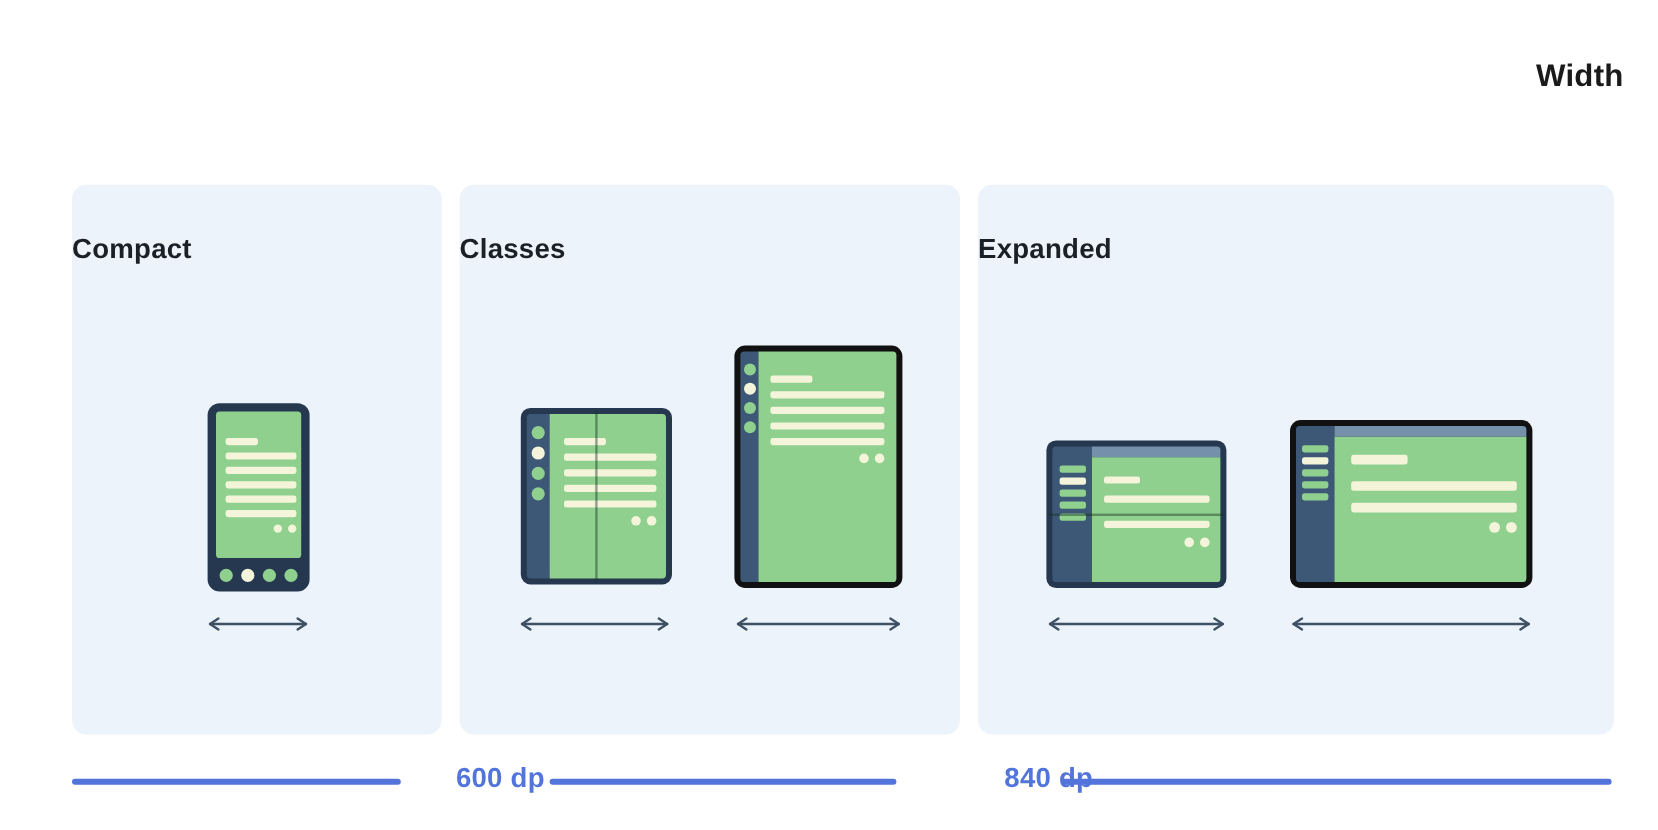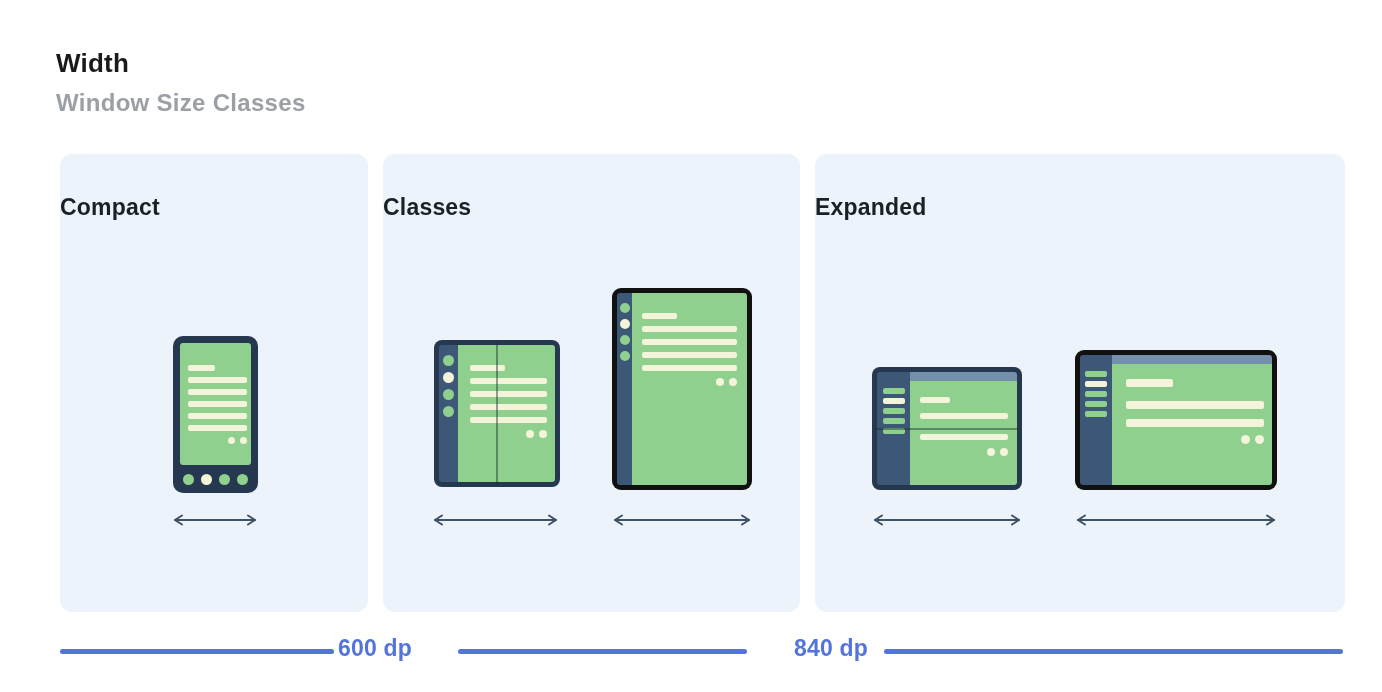--- a/index.html
+++ b/index.html
@@ -16,21 +16,21 @@
     --title-color:#1a1a1a;
     --subtitle-gray:#9aa0a6;
     --label-color:#1b2027;
   }
   *{box-sizing:border-box;margin:0;padding:0}
   html,body{background:#fff}
   body{font-family:"Liberation Sans",sans-serif;}
   .canvas{position:relative;width:1382px;height:692px;background:#fff;overflow:hidden}
 
   
-  .hdr{position:absolute;left:56px;width:1285px;top:48px;text-align:left}
+  .hdr{position:absolute;left:68px;width:1285px;top:48px;text-align:right}
   .hdr h1{font-size:26px;font-weight:700;color:var(--title-color);letter-spacing:.2px}
   .hdr h2{font-size:24px;font-weight:700;color:var(--subtitle-gray);margin-top:10px;letter-spacing:.3px}
 
   
   .panel{position:absolute;top:154px;height:458px;background:var(--panel-bg);border-radius:12px}
   .panel.compact{left:60px;width:308px}
   .panel.medium{left:383px;width:417px}
   .panel.expanded{left:815px;width:530px}
   .panel-title{position:absolute;top:40px;left:0;width:100%;text-align:left;
     font-size:23px;font-weight:700;color:var(--label-color);letter-spacing:.2px}
@@ -115,31 +115,30 @@
   .tab-l .screen .line.l1{margin-bottom:10px}
   .tab-l .screen .dots{width:138px;margin-top:8px}
   .tab-l .screen .dots i{width:9px;height:9px}
 
   
   .arrow{position:absolute;top:512px;height:16px;color:var(--arrow-navy)}
   .arrow svg{display:block}
 
   
   .scale-seg{position:absolute;top:649px;height:5px;border-radius:2.5px;background:var(--scale-blue)}
-  .scale-label{position:absolute;top:635px;text-align:left;font-size:23px;font-weight:700;
+  .scale-label{position:absolute;top:635px;text-align:right;font-size:23px;font-weight:700;
     color:var(--scale-blue);letter-spacing:.2px}
 </style>
 </head>
 <body>
 
 <div class="canvas">
 
   <div class="hdr">
     <h1>Width</h1>
-    <h2>Window Size Classes</h2>
   </div>
 
   <section class="panel compact">
     <div class="panel-title">Compact</div>
   </section>
   <section class="panel medium">
     <div class="panel-title">Classes</div>
   </section>
   <section class="panel expanded">
     <div class="panel-title">Expanded</div>

